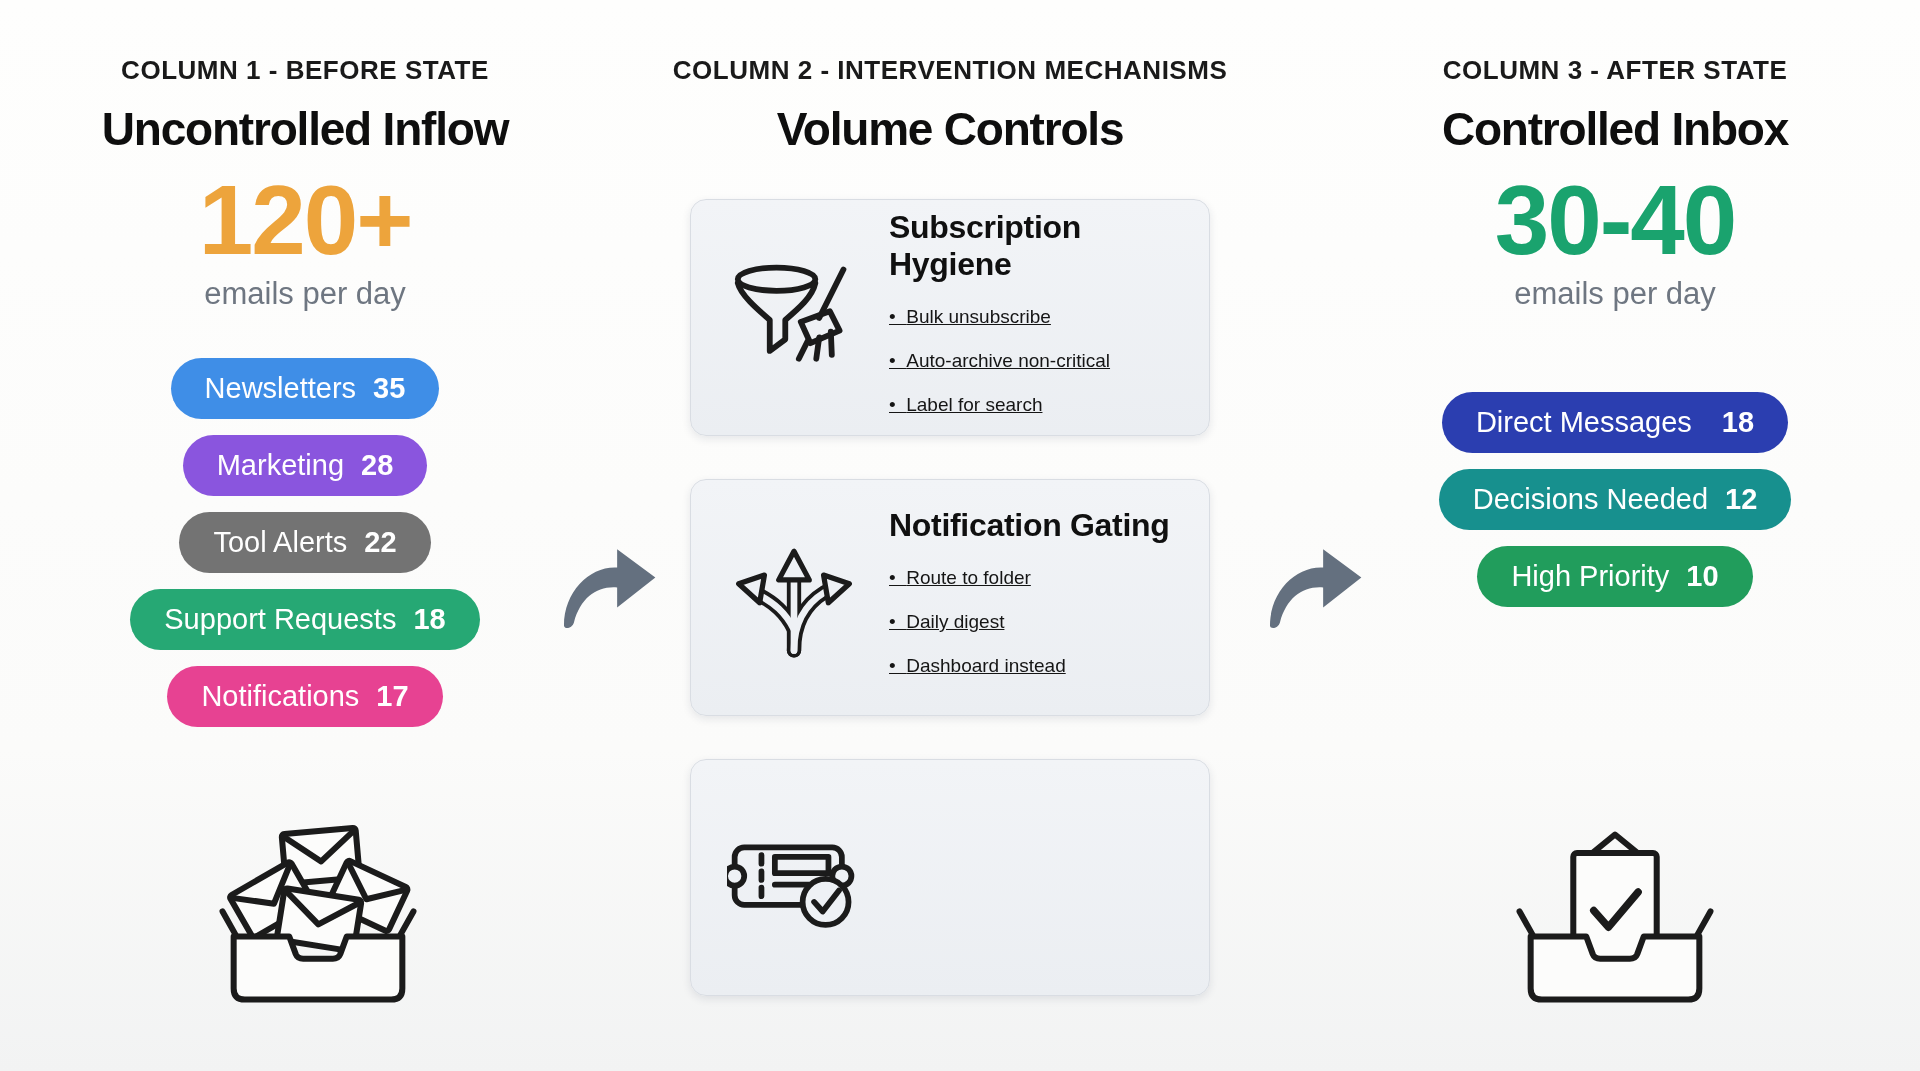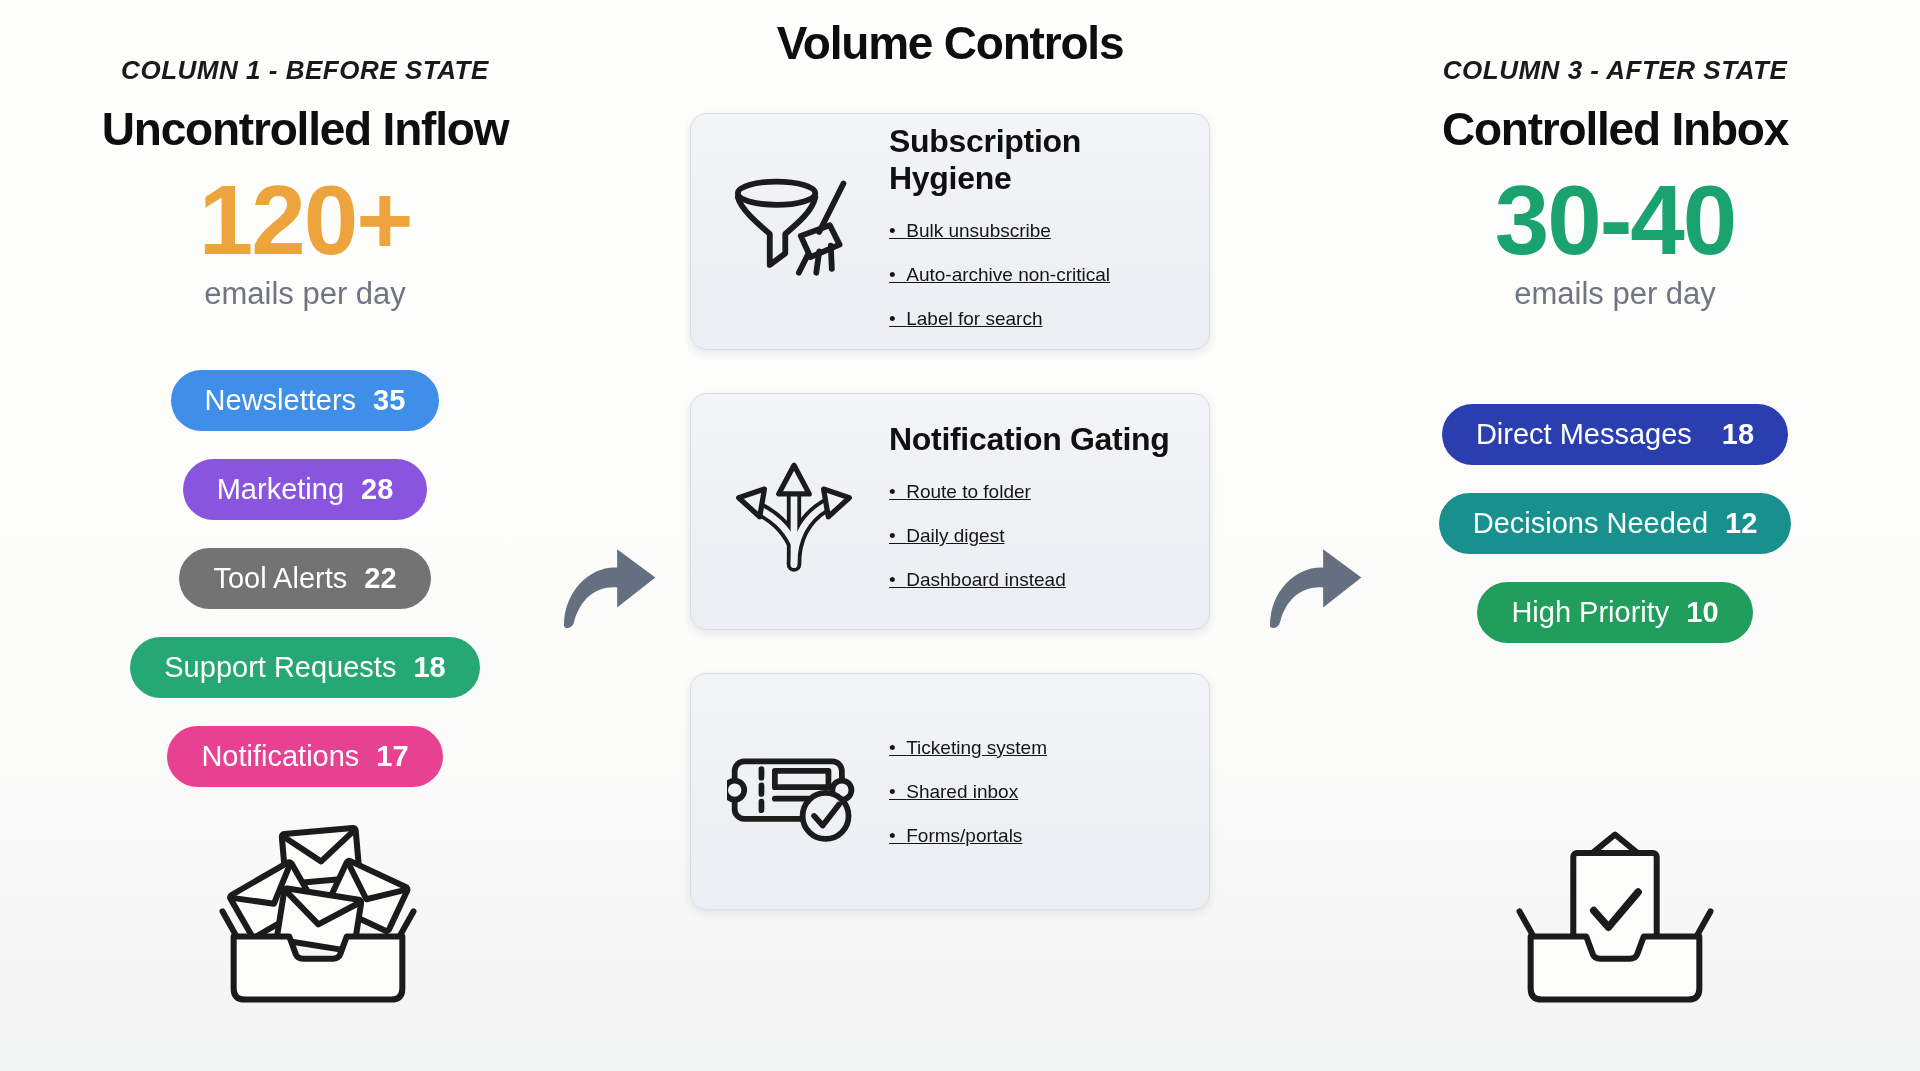--- a/index.html
+++ b/index.html
@@ -19,38 +19,38 @@
     color:var(--ink);
   }
   .canvas{position:absolute;inset:0;}
 
   .col{position:absolute;top:0;display:flex;flex-direction:column;align-items:center;text-align:center;}
   .col-before{left:40px;width:530px;}
   .col-mid{left:660px;width:580px;}
   .col-after{left:1355px;width:520px;}
 
   .col-label{
-    margin-top:55px;font-size:26px;font-weight:700;letter-spacing:.02em;color:#1A1A1A;font-style:italic;
+    margin-top:55px;font-size:26px;font-weight:700;letter-spacing:.02em;color:#1A1A1A;
   }
   .col-title{
     margin-top:16px;font-size:46px;font-weight:700;letter-spacing:-1.2px;color:#0E0E0E;
   }
   .metric-value{
     margin-top:12px;font-size:98px;font-weight:700;letter-spacing:-2px;line-height:1.08;
   }
   .metric-caption{
     margin-top:2px;font-size:31px;color:var(--muted);font-weight:400;
   }
 
   .pill-stack{display:flex;flex-direction:column;align-items:center;gap:16px;}
   .col-before .pill-stack{margin-top:46px;}
   .col-after  .pill-stack{margin-top:80px;}
   .pill{
     height:61px;border-radius:31px;display:flex;align-items:center;justify-content:center;
-    padding:0 34px;color:#fff;white-space:nowrap;margin-top:12px;
+    padding:0 34px;color:#fff;white-space:nowrap;
   }
   .pill-label{font-size:29px;font-weight:500;}
   .pill-count{font-size:29px;font-weight:700;margin-left:17px;}
 
   .card-stack{margin-top:43px;display:flex;flex-direction:column;gap:43px;}
   .card{
     width:520px;height:237px;border-radius:16px;
     background:linear-gradient(180deg,#F2F4F7 0%,#EBEEF2 100%);
     border:1px solid var(--card-border);
     box-shadow:0 3px 8px rgba(30,40,70,.10);
@@ -132,20 +132,21 @@
     </svg>
   </div>
 
   <div class="flow-arrow flow-arrow-1">
     <svg width="108" height="95" viewBox="0 0 130 112">
       <path d="M12 102 C 12 60 44 30 76 32 L 76 10 L 122 44 L 76 80 L 76 56 C 52 54 32 68 24 98 C 22 105 13 107 12 102 Z" fill="#64707F"></path>
     </svg>
   </div>
 
   <section class="col col-mid">
+    <div class="col-label">COLUMN 2 - INTERVENTION MECHANISMS</div>
     <h2 class="col-title">Volume Controls</h2>
 
     <div class="card-stack">
 
       <div class="card">
         <div class="card-icon">
           <svg width="126" height="118" viewBox="0 0 130 120" fill="none" stroke="#1B1B1B" stroke-width="6" stroke-linecap="round" stroke-linejoin="round">
             <ellipse cx="47" cy="20" rx="40" ry="12"></ellipse>
             <path d="M7 24 C 10 36 26 50 40 62 L 40 94 L 56 82 L 56 62 C 70 50 84 38 87 24"></path>
             <path d="M116 10 L 91 60"></path>
@@ -202,25 +203,20 @@
             <circle cx="8" cy="54" r="10" fill="#EEF1F5"></circle>
             <circle cx="120" cy="54" r="10" fill="#EEF1F5"></circle>
             <path d="M36 32 V 76" stroke-dasharray="9 8"></path>
             <rect x="50" y="34" width="56" height="17"></rect>
             <path d="M50 63 H 86"></path>
             <circle cx="103" cy="81" r="24" fill="#EEF1F5"></circle>
             <path d="M91 81 L 100 91 L 117 69"></path>
           </svg>
         </div>
         <div class="card-body">
-          <ul class="card-bullets">
-            <li>Ticketing system</li>
-            <li>Shared inbox</li>
-            <li>Forms/portals</li>
-          </ul>
         </div>
       </div>
 
     </div>
   </section>
 
   <div class="flow-arrow flow-arrow-2">
     <svg width="108" height="95" viewBox="0 0 130 112">
       <path d="M12 102 C 12 60 44 30 76 32 L 76 10 L 122 44 L 76 80 L 76 56 C 52 54 32 68 24 98 C 22 105 13 107 12 102 Z" fill="#64707F"></path>
     </svg>

